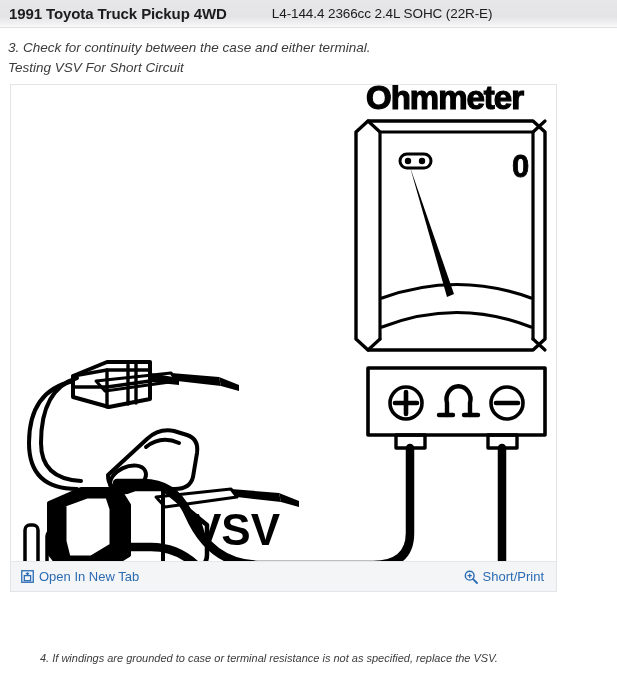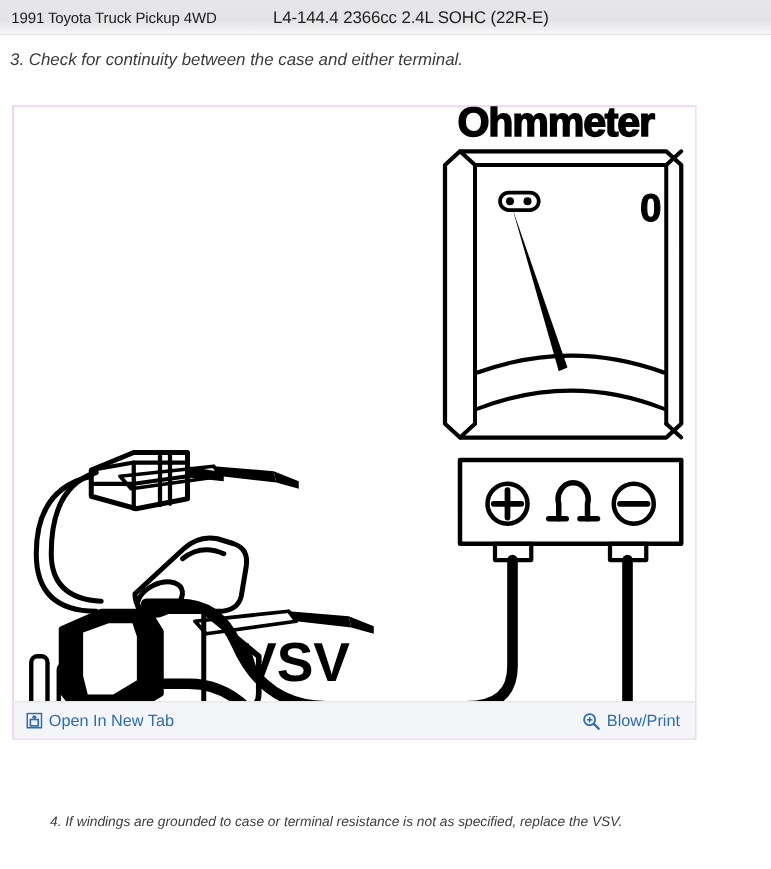--- a/index.html
+++ b/index.html
@@ -26,22 +26,22 @@
     background: linear-gradient(to bottom, #e7e7ea 0%, #e4e4e7 62%, #f1f1f3 88%, #fbfbfc 100%);
     border-bottom: 1px solid #e0e0e3;
     box-sizing: border-box;
     white-space: nowrap;
     overflow: hidden;
     display: flex;
     align-items: center;
     padding-left: 9px;
   }
   .vehicle-title {
-    font-size: 12px;
-    font-weight: normal;
+    font-size: 15px;
+    font-weight: bold;
     color: #1c1c1c;
     letter-spacing: -0.1px;
   }
   .vehicle-engine {
     font-size: 13.5px;
     font-weight: normal;
     color: #1c1c1c;
     margin-left: 5px;
     letter-spacing: -0.1px;
     padding-left: 40px;
@@ -63,21 +63,21 @@
   }
 
   
   .figure-panel {
     position: absolute;
     left: 10px;
     top: 84px;
     width: 547px;
     height: 508px;
     border: 1px solid #e3e4e8;
-    background: #f0abfc;
+    background: #d946ef;
     box-sizing: border-box;
   }
   .figure-canvas {
     position: absolute;
     left: 0; top: 0;
     width: 545px;
     height: 476px;
     overflow: hidden;
   }
   .figure-canvas svg { display: block; }
@@ -125,20 +125,21 @@
 </head>
 <body>
 
 <div class="vehicle-header">
   <span class="vehicle-title">1991 Toyota Truck Pickup 4WD</span>
   <span class="vehicle-engine">L4-144.4 2366cc 2.4L SOHC (22R-E)</span>
 </div>
 
 <div class="steps-top">
   <div class="step-line">3. Check for continuity between the case and either terminal.</div>
+  <div class="step-line">Testing VSV For Short Circuit</div>
 </div>
 
 <div class="figure-panel">
 
   <div class="figure-canvas">
     <svg width="545" height="476" viewBox="0 0 545 476" xmlns="http://www.w3.org/2000/svg">
       <rect x="0" y="0" width="545" height="476" fill="#ffffff"></rect>
 
       <text x="355" y="24" font-family="'Liberation Sans', sans-serif" font-size="33" font-weight="bold" letter-spacing="-1" fill="#000000" stroke="#000000" stroke-width="1.2">Ohmmeter</text>
 
@@ -248,21 +249,21 @@
       <span class="footer-label">Open In New Tab</span>
     </a>
     <a class="footer-action">
       <span class="footer-icon">
         <svg width="14" height="14" viewBox="0 0 14 14" xmlns="http://www.w3.org/2000/svg">
           <circle cx="5.7" cy="5.7" r="4.4" fill="none" stroke="#2b6cb4" stroke-width="1.4"></circle>
           <path d="M 9.1 9.1 L 13 13" stroke="#2b6cb4" stroke-width="1.8" stroke-linecap="round"></path>
           <path d="M 5.7 3.5 L 5.7 7.9 M 3.5 5.7 L 7.9 5.7" stroke="#2b6cb4" stroke-width="1.2"></path>
         </svg>
       </span>
-      <span class="footer-label">Blow/Print</span>
+      <span class="footer-label">Short/Print</span>
     </a>
   </div>
 </div>
 
 <div class="steps-bottom">
   <div class="step-line">
     <span>4. If windings are grounded to case or terminal resistance is not as specified, replace the VSV.</span>
   </div>
 </div>
 

